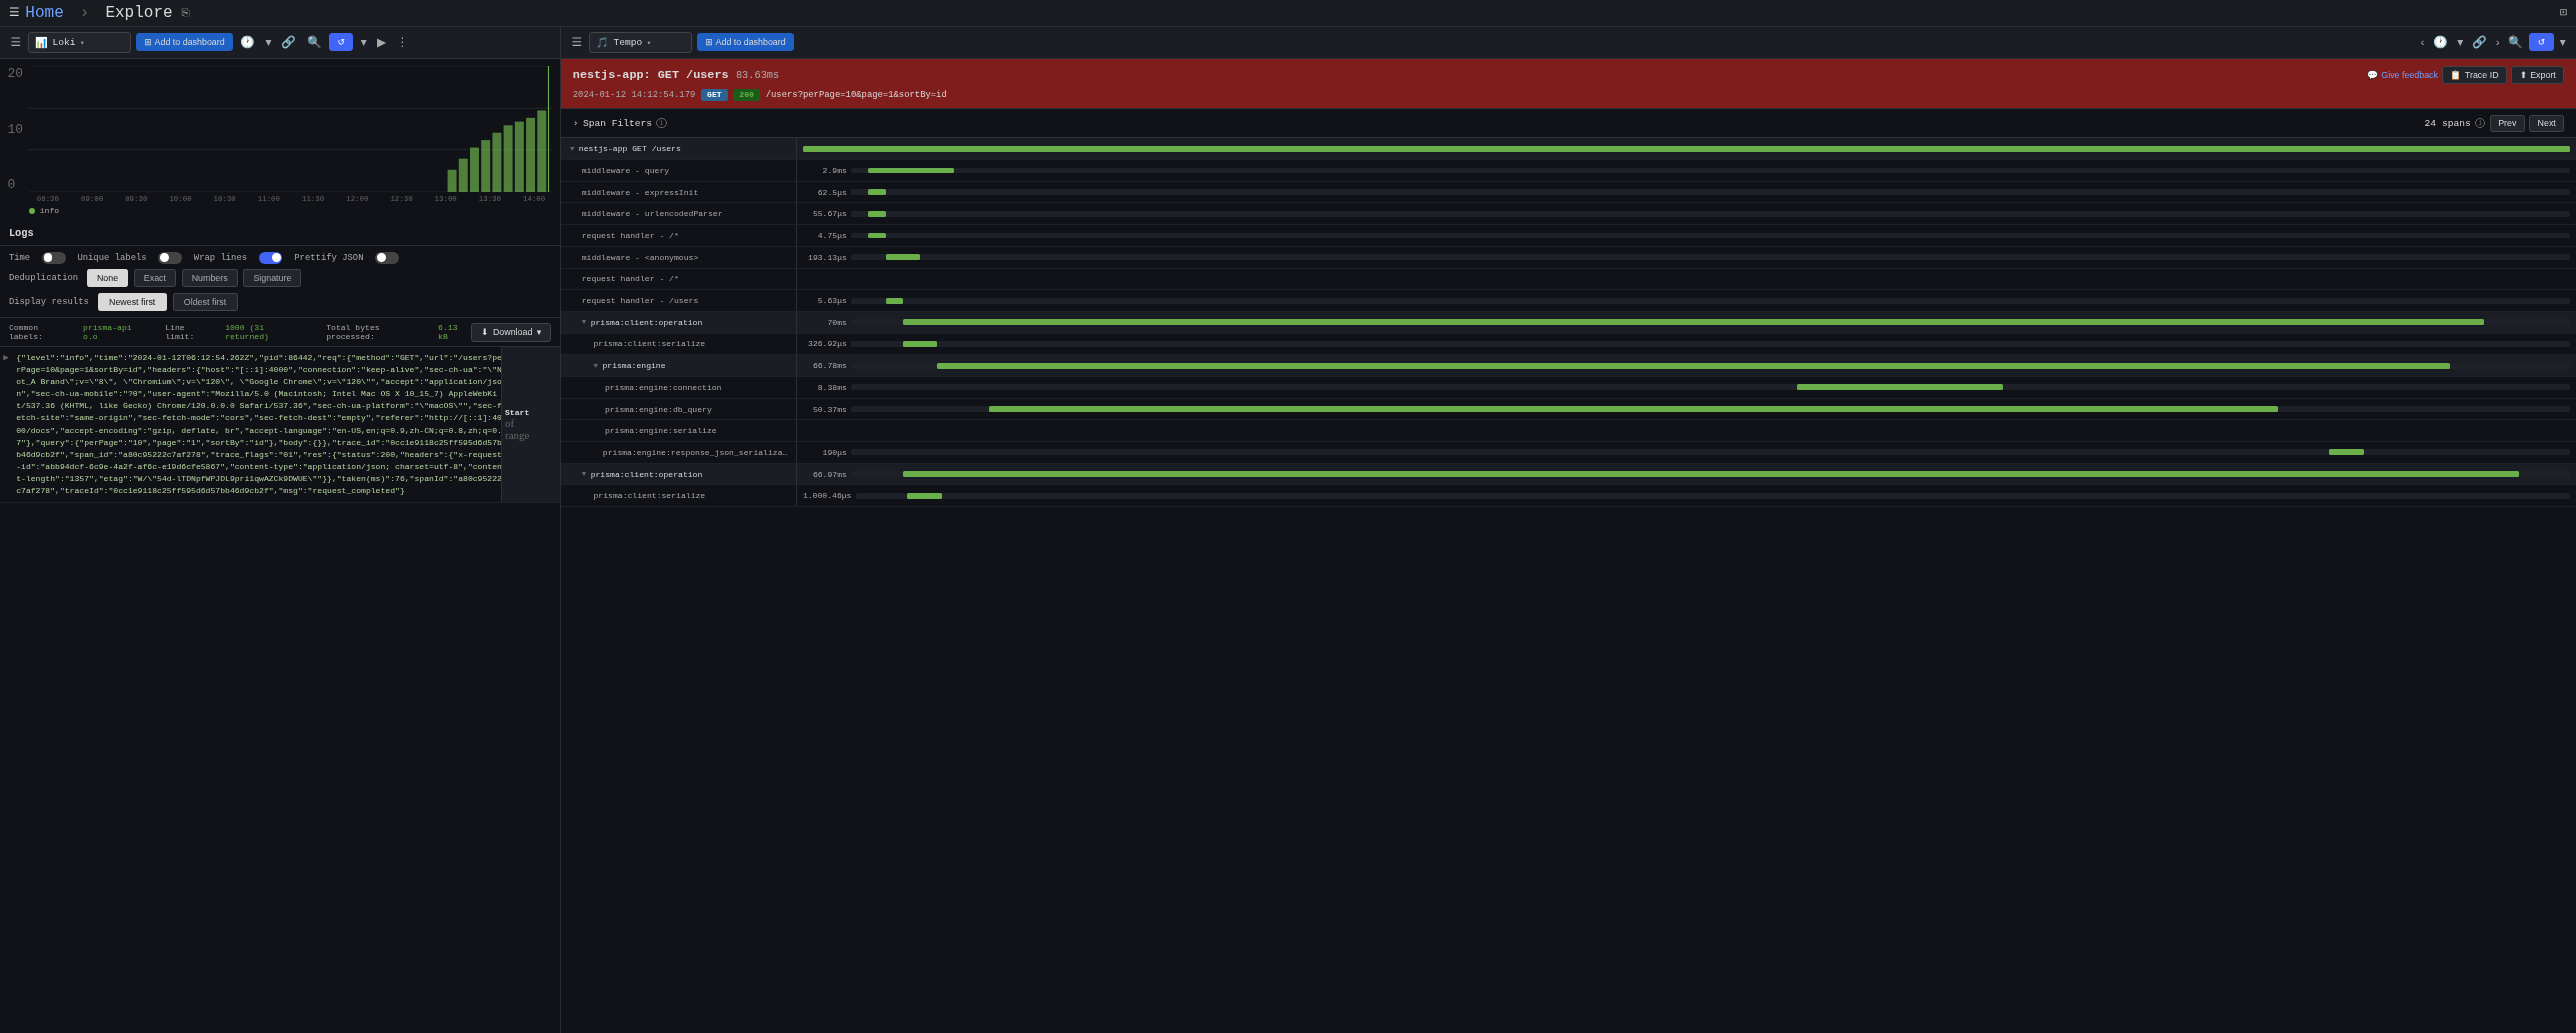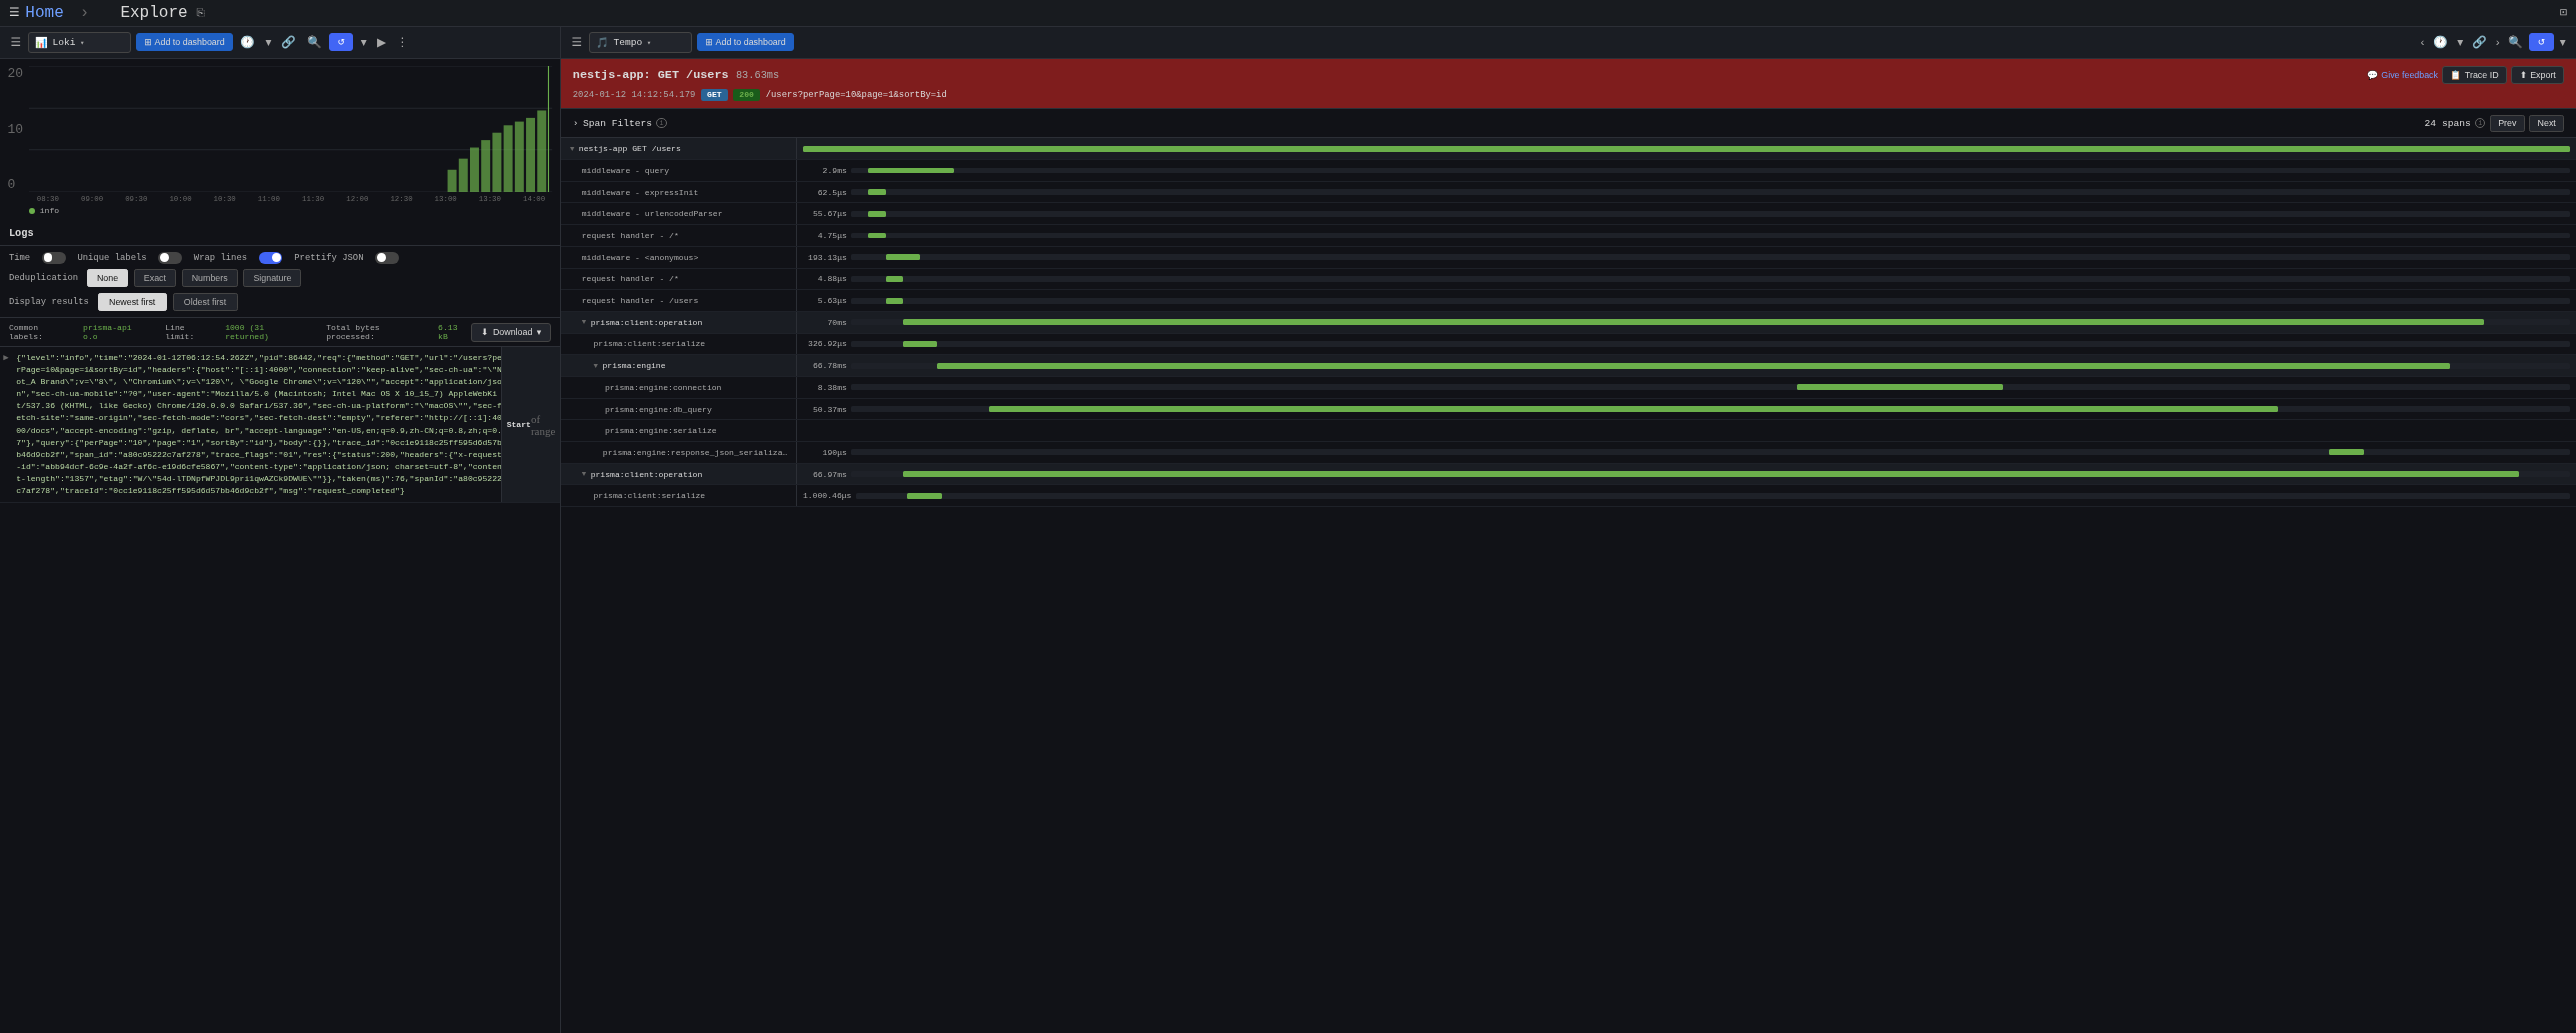--- a/index.html
+++ b/index.html
@@ -22,21 +22,21 @@
       padding: 4.4px 8.9px;
       background: #181b1f;
       border-bottom: 0.7px solid #2c2f36;
       height: 26.6px;
       flex-shrink: 0;
     }
     .hamburger-icon { color: #d9d9d9; font-size: 11.8px; cursor: pointer; }
     .breadcrumb { display: flex; align-items: center; gap: 16px; color: #aaa; font-size: 16px; }
     .breadcrumb .home-link { color: #6e9fff; cursor: pointer; }
     .breadcrumb .sep { color: #666; }
-    .breadcrumb .current { color: #d9d9d9; margin-left: 15px; }
+    .breadcrumb .current { color: #d9d9d9; }
     .share-icon { color: #aaa; font-size: 10.3px; cursor: pointer; margin-left: 3px; }
     .nav-right { margin-left: auto; display: flex; gap: 5.9px; }
 
     
     .main-layout {
       display: flex;
       flex: 1;
       overflow: hidden;
     }
 
@@ -299,22 +299,22 @@
       white-space: nowrap;
       flex-shrink: 0;
     }
     .log-range-indicator {
       position: absolute;
       right: 0;
       top: 0;
       bottom: 0;
       width: 59px;
       display: flex;
-      flex-direction: row;
-      align-items: center;
+      flex-direction: column;
+      align-items: flex-start;
       justify-content: center;
       background: #1a1d23;
       color: #aaa;
       font-size: 7.4px;
       border-left: 0.7px solid #2c2f36;
       padding: 3px;
     }
     .range-label { font-weight: 600; color: #d9d9d9; font-size: 8.1px; }
     .range-sub { color: #666; font-size: 11px; font-family: Liberation Serif, serif; }
 
@@ -851,26 +851,20 @@
             <div class="span-bar bar-green" style="left:2%;width:2%"></div>
           </div>
         </div>
       </div>
 
       <div class="span-row">
         <div class="span-name-col">
           <span class="span-indent" style="width:11.8px"></span>
           <span class="span-name dim">request handler - /*</span>
         </div>
-        <div class="span-bar-col">
-          <span class="span-duration">4.88μs</span>
-          <div class="span-bar-container">
-            <div class="span-bar bar-green" style="left:2%;width:1%"></div>
-          </div>
-        </div>
       </div>
 
       <div class="span-row">
         <div class="span-name-col">
           <span class="span-indent" style="width:11.8px"></span>
           <span class="span-name dim">request handler - /users</span>
         </div>
         <div class="span-bar-col">
           <span class="span-duration">5.63μs</span>
           <div class="span-bar-container">

